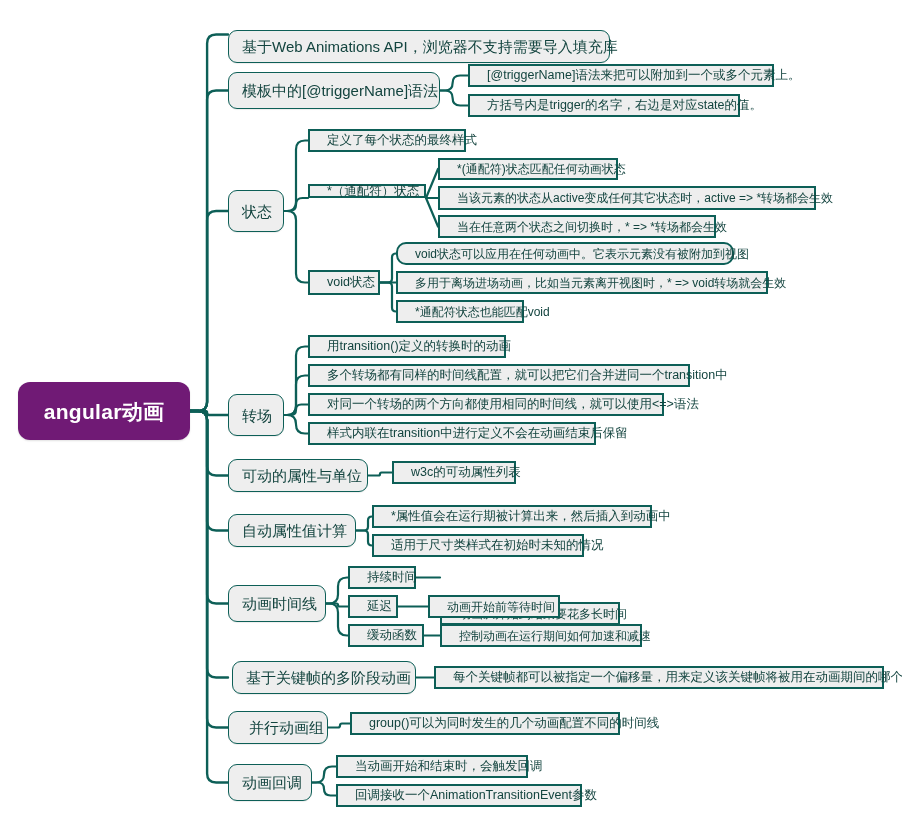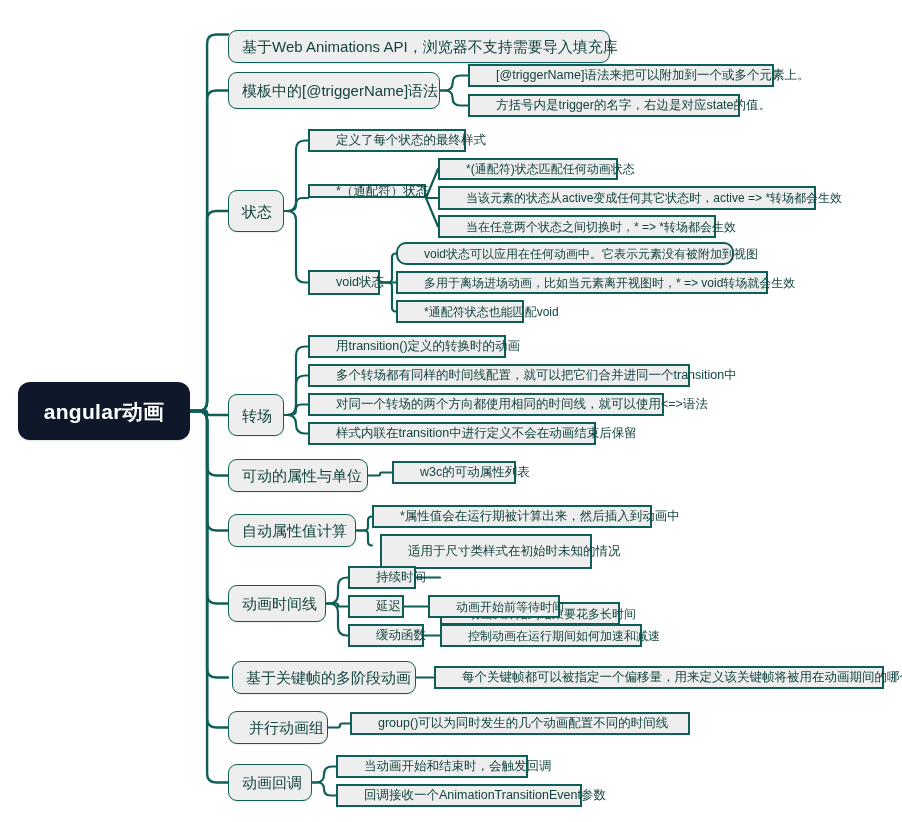--- a/index.html
+++ b/index.html
@@ -37,21 +37,21 @@
     position: absolute;
     box-sizing: border-box;
     display: flex;
     align-items: center;
     white-space: nowrap;
     color: #13443f;
   }
 
   
   .node.root {
-    background: #0f172a;
+    background: #701a75;
     border: none;
     border-radius: 12px;
     color: #ffffff;
     font-size: 21px;
     font-weight: bold;
     justify-content: center;
     letter-spacing: 0.3px;
     box-shadow: 0 1px 2px rgba(0,0,0,0.12);
   }
 
@@ -64,21 +64,21 @@
     padding: 0 13px;
     box-shadow: 0 1px 1px rgba(0,0,0,0.07);
   }
 
   
   .node.lvl2, .node.lvl3 {
     background: #eeeeee;
     border: 2.4px solid #0d5f57;
     border-radius: 0;
     font-size: 12.5px;
-    padding: 0 26px;
+    padding: 0 17px;
   }
   .node.lvl3 {
     font-size: 12px;
   }
 
   .node-label {
     display: inline-block;
     line-height: 1;
   }
 </style>
@@ -192,21 +192,21 @@
       </div>
       <div class="node lvl2" style="left: 392px; top: 461px; width: 124px; height: 23px;">
         <span class="node-label">w3c的可动属性列表</span>
       </div>
       <div class="node lvl1" style="left: 228px; top: 514px; width: 128px; height: 33px;">
         <span class="node-label">自动属性值计算</span>
       </div>
       <div class="node lvl2" style="left: 372px; top: 505px; width: 280px; height: 23px;">
         <span class="node-label">*属性值会在运行期被计算出来，然后插入到动画中</span>
       </div>
-      <div class="node lvl2" style="left: 380px; top: 534px; width: 212px; height: 35px; align-items: center;">
+      <div class="node lvl2" style="left: 372px; top: 534px; width: 212px; height: 23px; align-items: center;">
         <span class="node-label">适用于尺寸类样式在初始时未知的情况</span>
       </div>
       <div class="node lvl1" style="left: 228px; top: 585px; width: 98px; height: 37px;">
         <span class="node-label">动画时间线</span>
       </div>
       <div class="node lvl2" style="left: 348px; top: 566px; width: 68px; height: 23px;">
         <span class="node-label">持续时间</span>
       </div>
       <div class="node lvl3" style="left: 440px; top: 566px; width: 180px; height: 23px; margin-top: 36px;">
         <span class="node-label">动画从开始到结束要花多长时间</span>
@@ -225,21 +225,21 @@
       </div>
       <div class="node lvl1" style="left: 232px; top: 661px; width: 184px; height: 33px;">
         <span class="node-label">基于关键帧的多阶段动画</span>
       </div>
       <div class="node lvl2" style="left: 434px; top: 666px; width: 450px; height: 23px;">
         <span class="node-label">每个关键帧都可以被指定一个偏移量，用来定义该关键帧将被用在动画期间的哪个时间点</span>
       </div>
       <div class="node lvl1" style="left: 228px; top: 711px; width: 100px; height: 33px; padding-left: 20px;">
         <span class="node-label">并行动画组</span>
       </div>
-      <div class="node lvl2" style="left: 350px; top: 712px; width: 340px; height: 23px;">
+      <div class="node lvl2" style="left: 350px; top: 712px; width: 270px; height: 23px;">
         <span class="node-label">group()可以为同时发生的几个动画配置不同的时间线</span>
       </div>
       <div class="node lvl1" style="left: 228px; top: 764px; width: 84px; height: 37px;">
         <span class="node-label">动画回调</span>
       </div>
       <div class="node lvl2" style="left: 336px; top: 755px; width: 192px; height: 23px;">
         <span class="node-label">当动画开始和结束时，会触发回调</span>
       </div>
       <div class="node lvl2" style="left: 336px; top: 784px; width: 246px; height: 23px;">
         <span class="node-label">回调接收一个AnimationTransitionEvent参数</span>

